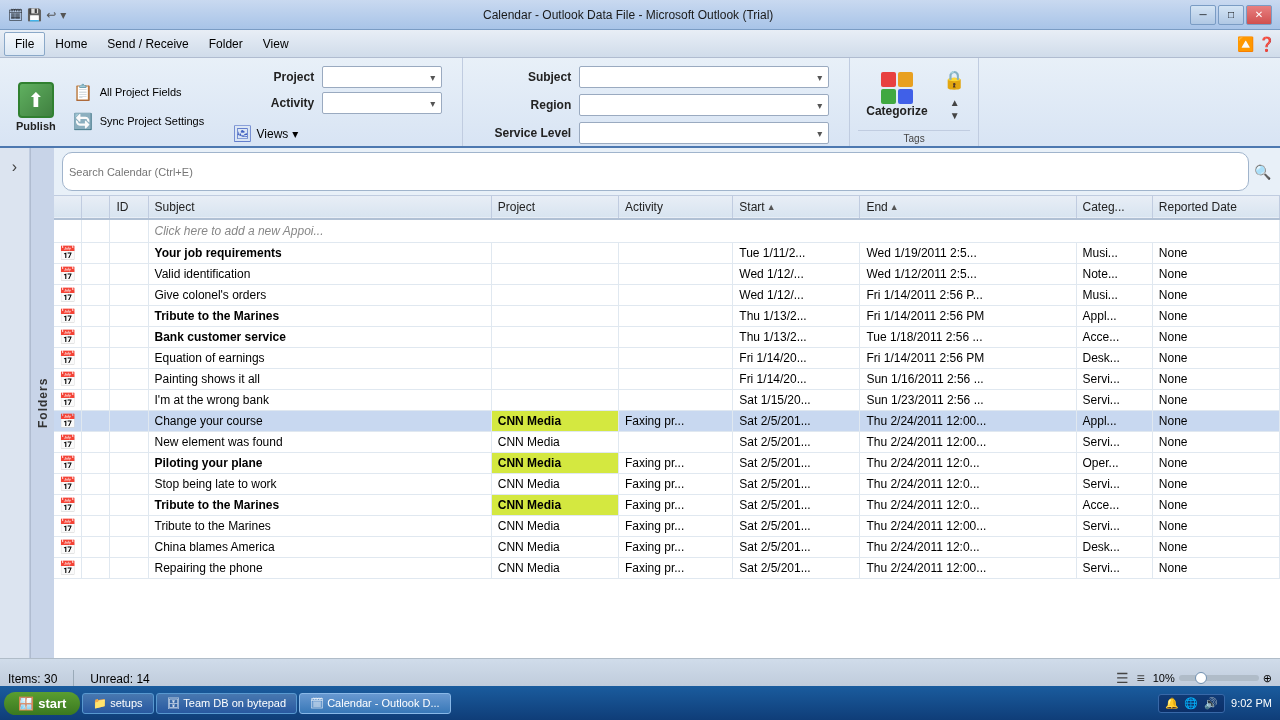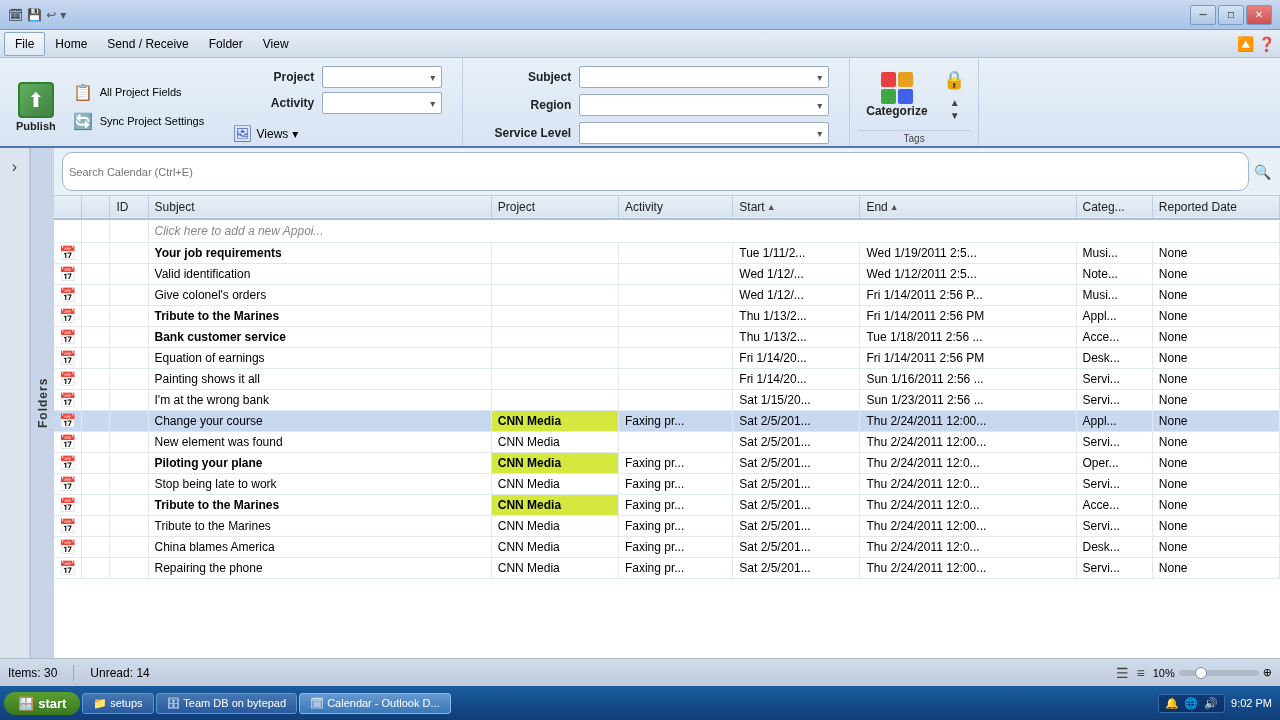--- a/index.html
+++ b/index.html
@@ -179,21 +179,21 @@
       font-style: italic;
       padding: 4px 6px;
     }
 
     
     .status-bar {
       height: 28px;
       background: linear-gradient(to bottom, #d0dcea, #c0ccdc);
       border-top: 1px solid #b0bcc8;
       display: flex;
-      align-items: center;
+      align-items: flex-end;
       padding: 0 8px;
       gap: 16px;
       font-size: 12px;
     }
     .status-divider { width: 1px; height: 16px; background: #9aaab8; }
     .status-right {
       margin-left: auto;
       display: flex;
       align-items: center;
       gap: 8px;
@@ -408,20 +408,21 @@
 </head>
 <body>
 
 <div class="title-bar">
   <div class="title-bar-left">
     <span>🗓</span>
     <span style="font-size:12px;color:#555;">💾</span>
     <span style="font-size:12px;color:#555;">↩</span>
     <span style="font-size:12px;color:#555;">▾</span>
   </div>
+  <div class="title-bar-text">Calendar - Outlook Data File  -  Microsoft Outlook (Trial)</div>
   <div class="title-bar-buttons">
     <div class="title-btn">─</div>
     <div class="title-btn">□</div>
     <div class="title-btn" style="background:linear-gradient(to bottom,#e88080,#d05050);color:white;">✕</div>
   </div>
 </div>
 
 <div class="menu-bar">
   <div class="menu-item active">File</div>
   <div class="menu-item">Home</div>

